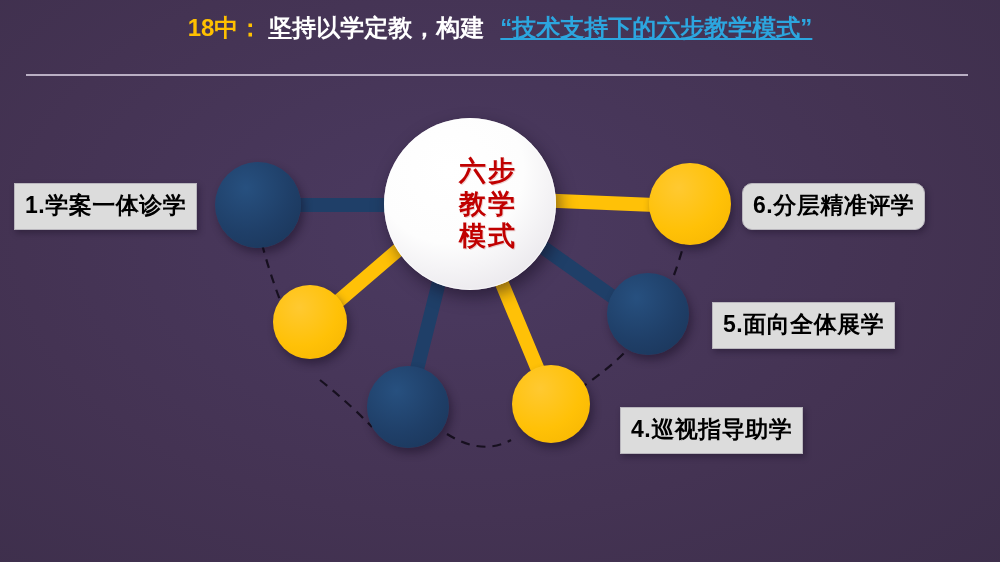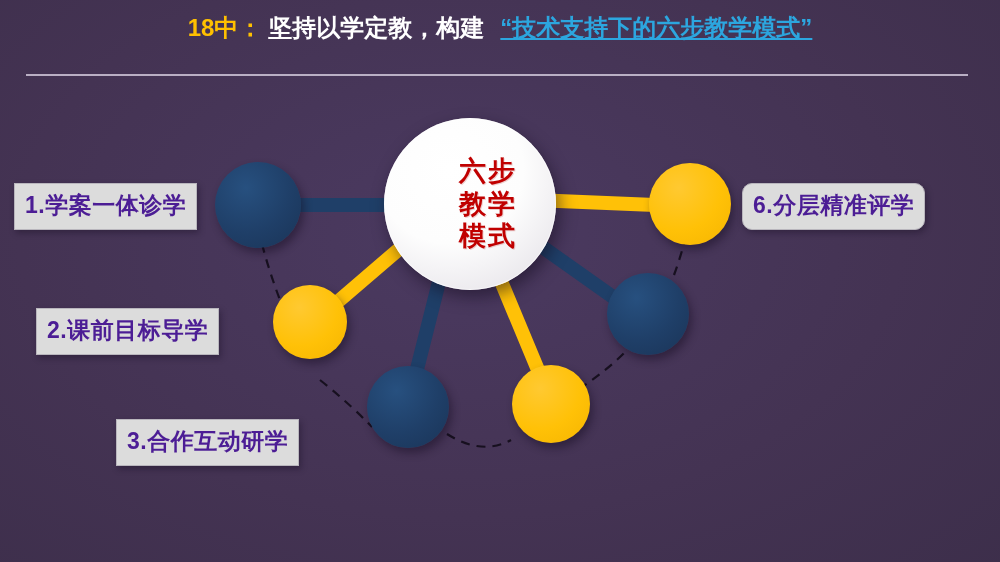--- a/index.html
+++ b/index.html
@@ -96,21 +96,21 @@
     letter-spacing: 2px;
     text-shadow: 1px 1px 0 rgba(160,0,0,.18);
     margin-left: 36px;
   }
 
   
   .chip {
     position: absolute;
     background: #DCDCDC;
     border: 1px solid #b9b6bd;
-    color: #4c1d95;
+    color: #000000;
     font-size: 23px;
     font-weight: bold;
     letter-spacing: .5px;
     padding: 6px 10px 8px 10px;
     white-space: nowrap;
     box-shadow: 2px 3px 6px rgba(18,10,28,.35);
   }
 </style>
 </head>
 <body>
@@ -149,24 +149,24 @@
 
     <div id="hub" style="left:470px; top:122px;">
       <div class="hub-line">六步</div>
       <div class="hub-line">教学</div>
       <div class="hub-line">模式</div>
     </div>
 
     <div class="chip" style="left:14px; top:101px;">
       <span>1.学案一体诊学</span>
     </div>
-    <div class="chip" style="left:36px; top:226px;">
-      <span>2.课前目标导学</span>
+    <div class="chip" style="left:620px; top:325px;">
+      <span>4.巡视指导助学</span>
     </div>
-    <div class="chip" style="left:116px; top:337px;">
-      <span>3.合作互动研学</span>
+    <div class="chip" style="left:712px; top:220px;">
+      <span>5.面向全体展学</span>
     </div>
     <div class="chip" style="left:742px; top:101px;border-radius:10px;">
       <span>6.分层精准评学</span>
     </div>
 
   </div>
 </div>
 
 </body></html>

